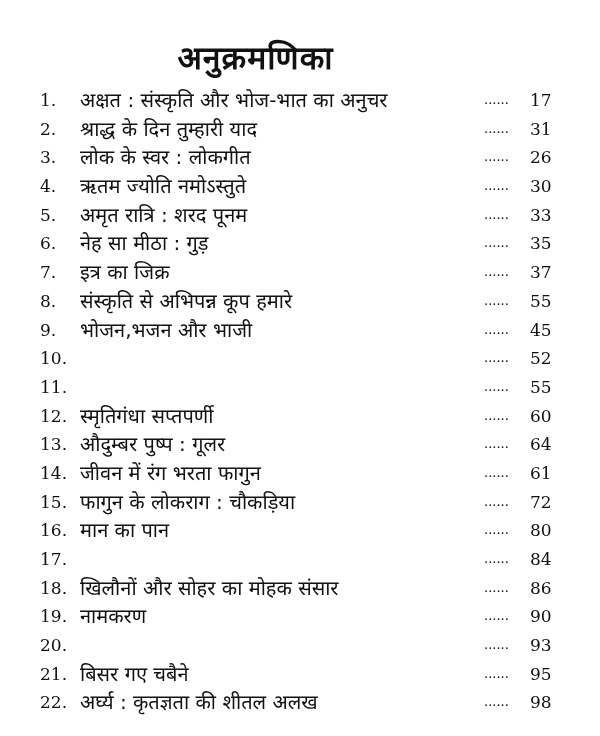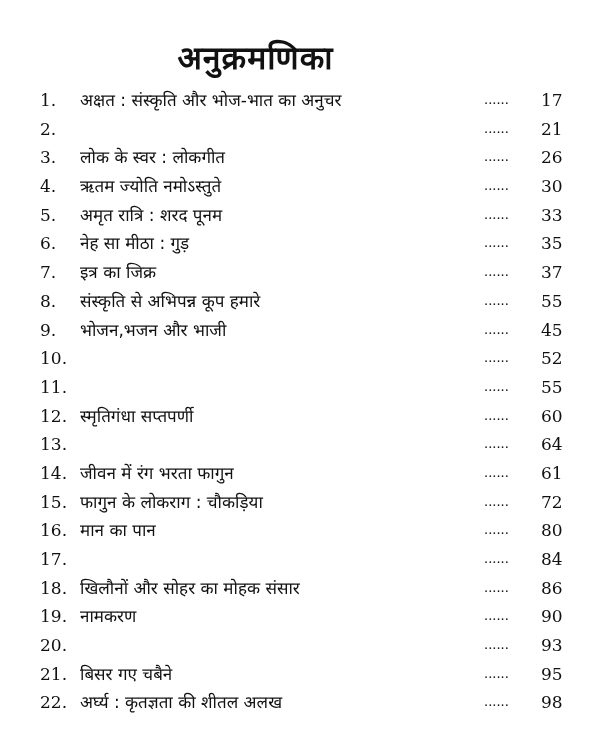--- a/index.html
+++ b/index.html
@@ -43,53 +43,54 @@
     .num {
       position: absolute;
       left: 40px;
       font-family: "DejaVu Serif", serif;
       font-size: 17px;
     }
     .label {
       position: absolute;
       left: 80px;
       font-family: "DejaVu Sans", sans-serif;
-      font-size: 17px;
+      font-size: 20px;
       white-space: nowrap;
     }
     .dots {
       position: absolute;
       left: 484px;
       font-family: "DejaVu Serif", serif;
       font-size: 13px;
       letter-spacing: 0px;
     }
     .page {
       position: absolute;
-      left: 541px;
+      left: 530px;
       font-family: "DejaVu Serif", serif;
       font-size: 17px;
     }
   </style>
 </head>
 <body>
 
 <h1 class="title">अनुक्रमणिका</h1>
 
 <ul class="toc">
   <li class="row">
       <span class="num">1.</span>
       <span class="label">अक्षत : संस्कृति और भोज-भात का अनुचर</span>
       <span class="dots">......</span>
       <span class="page">17</span>
     </li>
   <li class="row">
       <span class="num">2.</span>
-      <span class="dots">......</span>
-      <span class="page">21</span>
+      <span class="label">श्राद्ध के दिन तुम्हारी याद</span>
+      <span class="dots">......</span>
+      <span class="page">31</span>
     </li>
   <li class="row">
       <span class="num">3.</span>
       <span class="label">लोक के स्वर : लोकगीत</span>
       <span class="dots">......</span>
       <span class="page">26</span>
     </li>
   <li class="row">
       <span class="num">4.</span>
       <span class="label">ऋतम ज्योति नमोऽस्तुते</span>
@@ -137,20 +138,21 @@
       <span class="page">55</span>
     </li>
   <li class="row">
       <span class="num">12.</span>
       <span class="label">स्मृतिगंधा सप्तपर्णी</span>
       <span class="dots">......</span>
       <span class="page">60</span>
     </li>
   <li class="row">
       <span class="num">13.</span>
+      <span class="label">औदुम्बर पुष्प : गूलर</span>
       <span class="dots">......</span>
       <span class="page">64</span>
     </li>
   <li class="row">
       <span class="num">14.</span>
       <span class="label">जीवन में रंग भरता फागुन</span>
       <span class="dots">......</span>
       <span class="page">61</span>
     </li>
   <li class="row">

